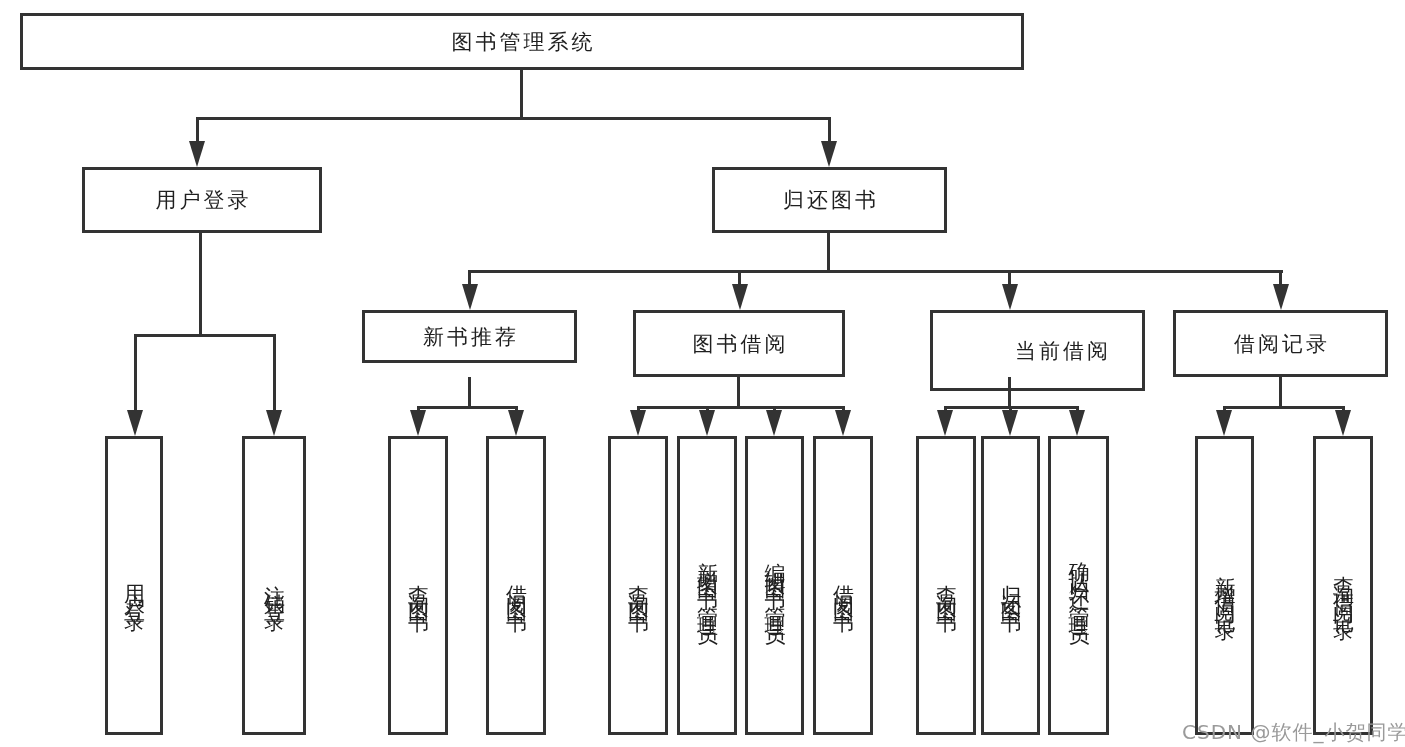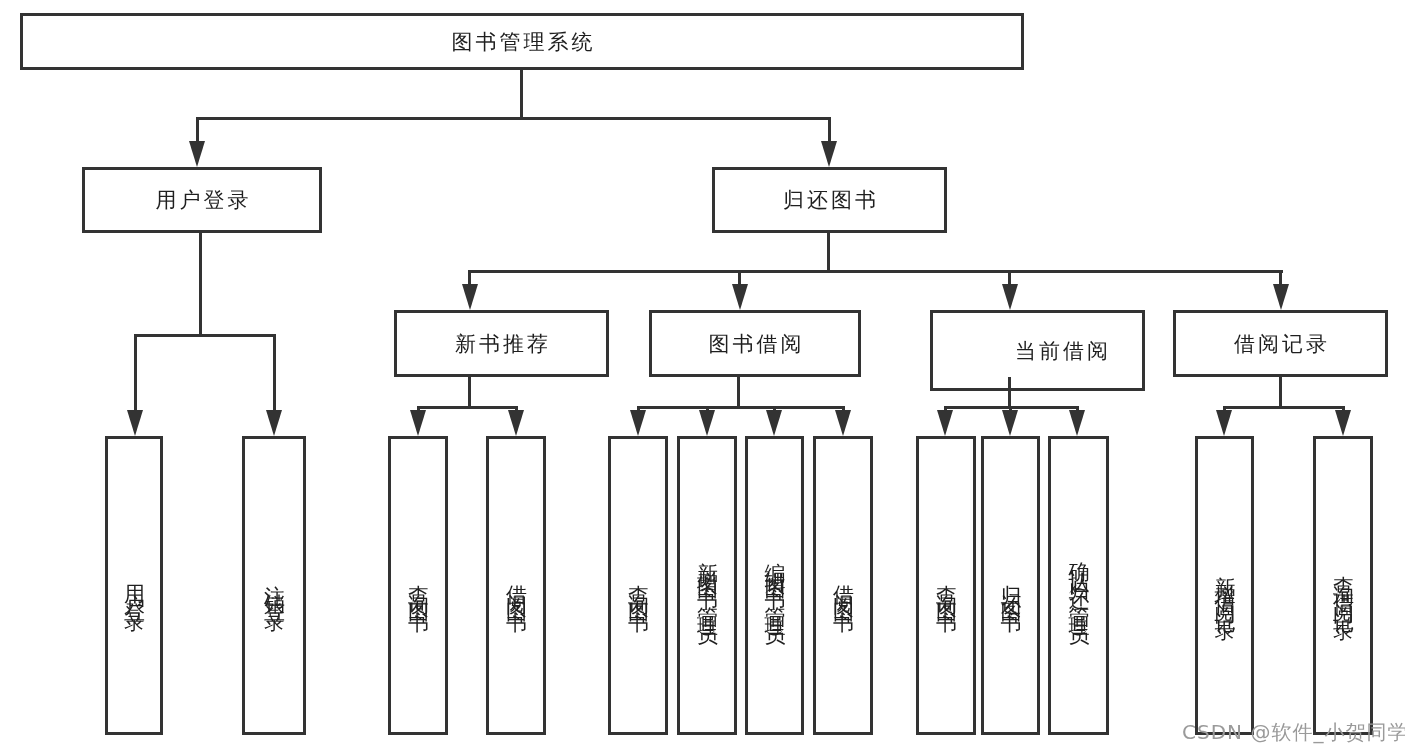--- a/index.html
+++ b/index.html
@@ -42,25 +42,25 @@
   </div>
 
   <div class="box" style="left:82px; top:167px; width:240px; height:66px;">
     <span class="hlabel">用户登录</span>
   </div>
 
   <div class="box" style="left:712px; top:167px; width:235px; height:66px;">
     <span class="hlabel">归还图书</span>
   </div>
 
-  <div class="box" style="left:362px; top:310px; width:215px; height:67px;margin-left:32px;">
+  <div class="box" style="left:362px; top:310px; width:215px; height:53px;">
     <span class="hlabel">新书推荐</span>
   </div>
 
-  <div class="box" style="left:633px; top:310px; width:212px; height:67px;margin-left:16px;">
+  <div class="box" style="left:633px; top:310px; width:212px; height:67px;">
     <span class="hlabel">图书借阅</span>
   </div>
 
   <div class="box" style="left:930px; top:310px; width:215px; height:81px;padding-left:48px;">
     <span class="hlabel">当前借阅</span>
   </div>
 
   <div class="box" style="left:1173px; top:310px; width:215px; height:67px;">
     <span class="hlabel">借阅记录</span>
   </div>

